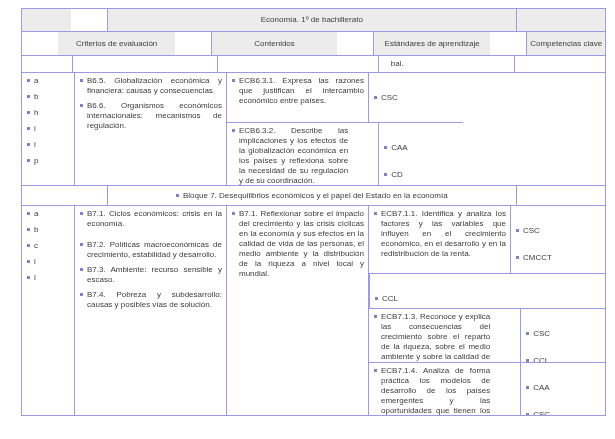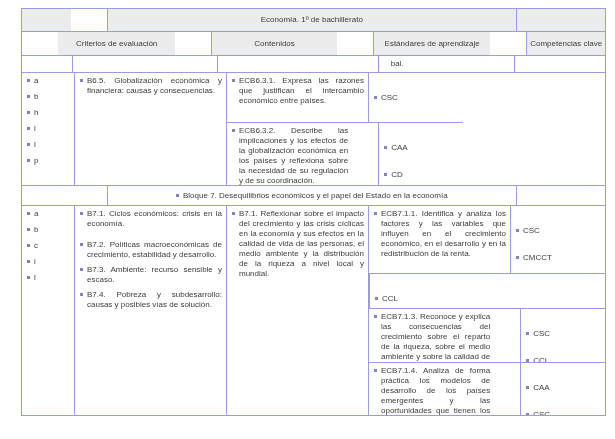--- a/index.html
+++ b/index.html
@@ -95,20 +95,24 @@
       <div class="li">
           <span class="blt"></span>
           <span class="txt">p</span>
         </div>
     </div>
     <div class="cell w2 pad just">
       <div class="li" style="margin-bottom:5px">
           <span class="blt"></span>
           <span class="txt">B6.5. Globalización económica y financiera: causas y consecuencias.</span>
         </div>
+      <div class="li">
+          <span class="blt"></span>
+          <span class="txt">B6.6. Organismos económicos internacionales: mecanismos de regulación.</span>
+        </div>
     </div>
     <div class="cell estcomp" style="width:237px">
       <div class="sub" style="height:49px">
         <div class="sube pad just">
           <div class="li">
               <span class="blt"></span>
               <span class="txt">ECB6.3.1. Expresa las razones que justifican el intercambio económico entre países.</span>
             </div>
         </div>
         <div class="subc pad comp">

